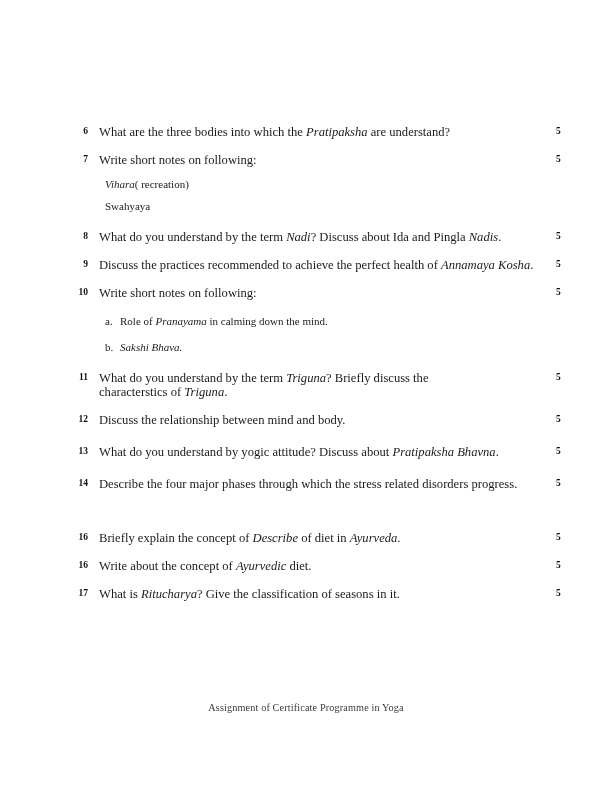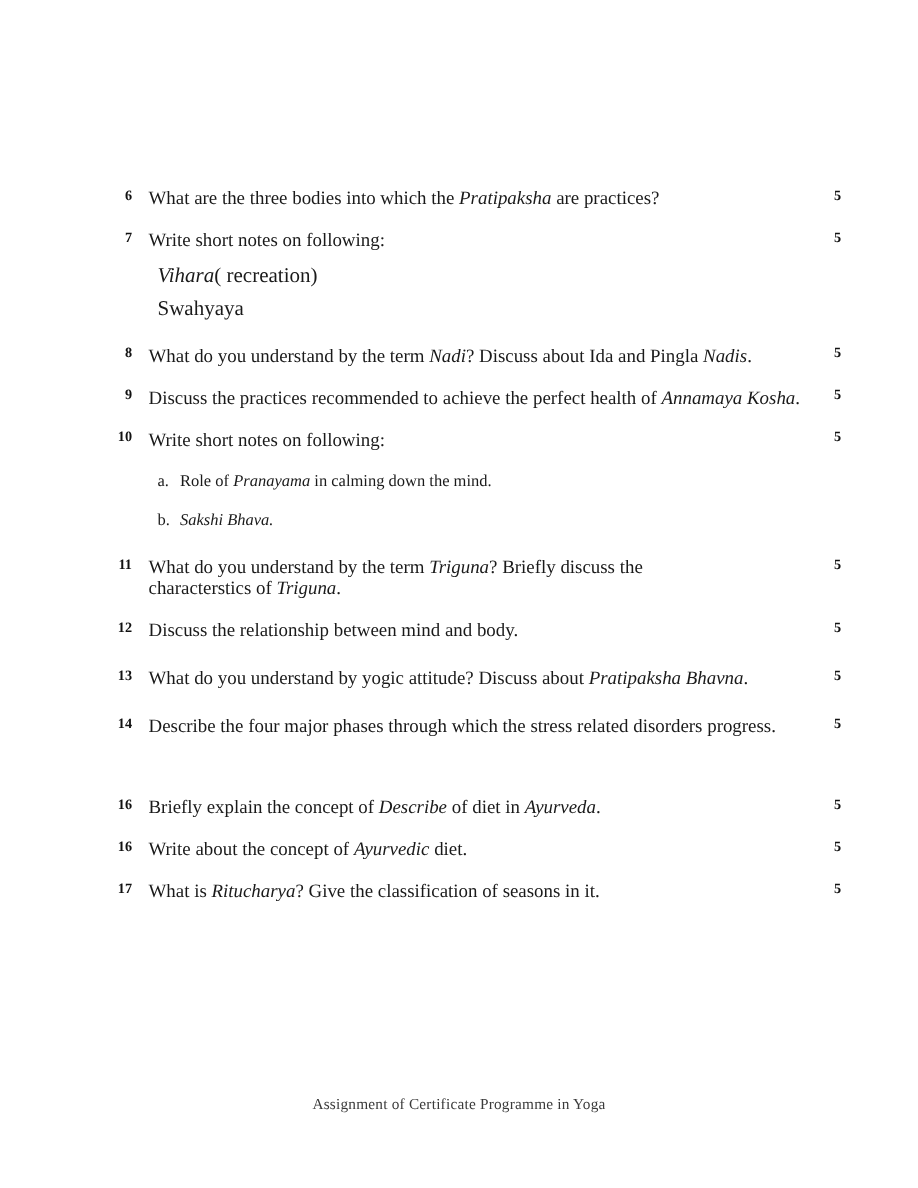--- a/index.html
+++ b/index.html
@@ -53,21 +53,21 @@
     margin-right: 62px;
     font-size: 12.6px;
     line-height: 13.6px;
     text-align: left;
   }
   .qbody i { font-style: italic; }
 
   
   .subline {
     margin-left: 99px;
-    font-size: 14px;
+    font-size: 11px;
     line-height: 13.6px;
   }
   .subline.pad { padding-left: 6px; }
 
   
   .subitem {
     position: relative;
     margin-left: 105px;
     font-size: 11px;
     line-height: 13.6px;
@@ -79,39 +79,39 @@
   .sp8  { height: 8px; }
   .sp10 { height: 10px; }
   .sp12 { height: 12px; }
   .sp14 { height: 14px; }
   .sp18 { height: 18px; }
   .sp22 { height: 22px; }
 
   .footer {
     position: absolute;
     left: 0;
-    top: 731px;
+    top: 702px;
     width: 612px;
     text-align: center;
     font-size: 10.2px;
     color: #3a3a3a;
     letter-spacing: 0.15px;
   }
 </style>
 </head>
 <body>
 
 <div class="page">
 
   <div class="qlist">
 
     <div class="qrow">
       <span class="qnum">6</span>
       <span class="qmarks">5</span>
-      <div class="qbody"><span>What are the three bodies into which the </span><i>Pratipaksha</i><span> are practices?</span></div>
+      <div class="qbody"><span>What are the three bodies into which the </span><i>Pratipaksha</i><span> are understand?</span></div>
     </div>
     <div class="sp14"></div>
 
     <div class="qrow">
       <span class="qnum">7</span>
       <span class="qmarks">5</span>
       <div class="qbody"><span>Write short notes on following:</span></div>
     </div>
     <div class="sp10"></div>
     <div class="subline pad"><i>Vihara</i><span>( recreation)</span></div>

